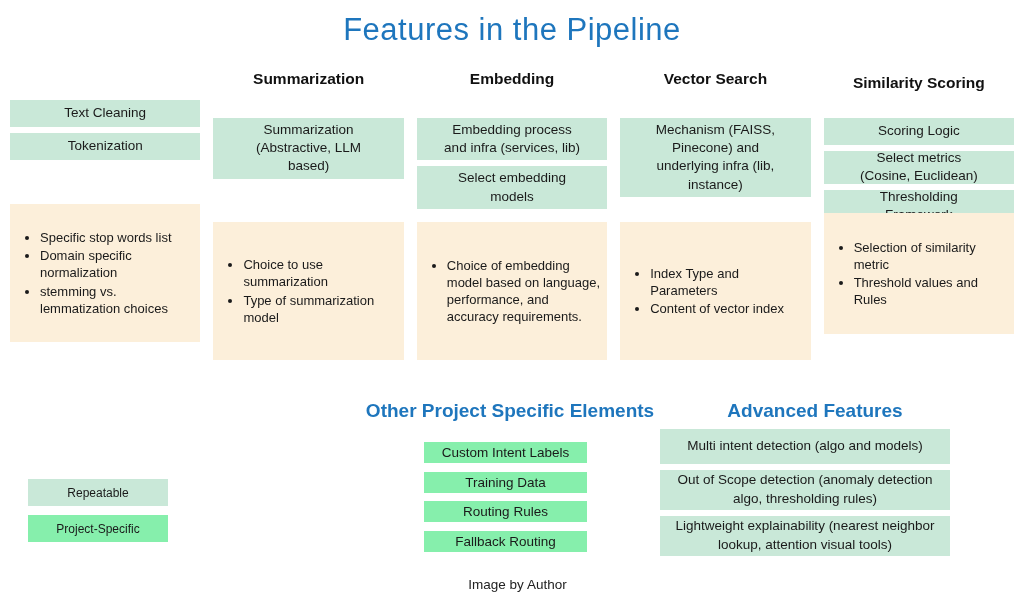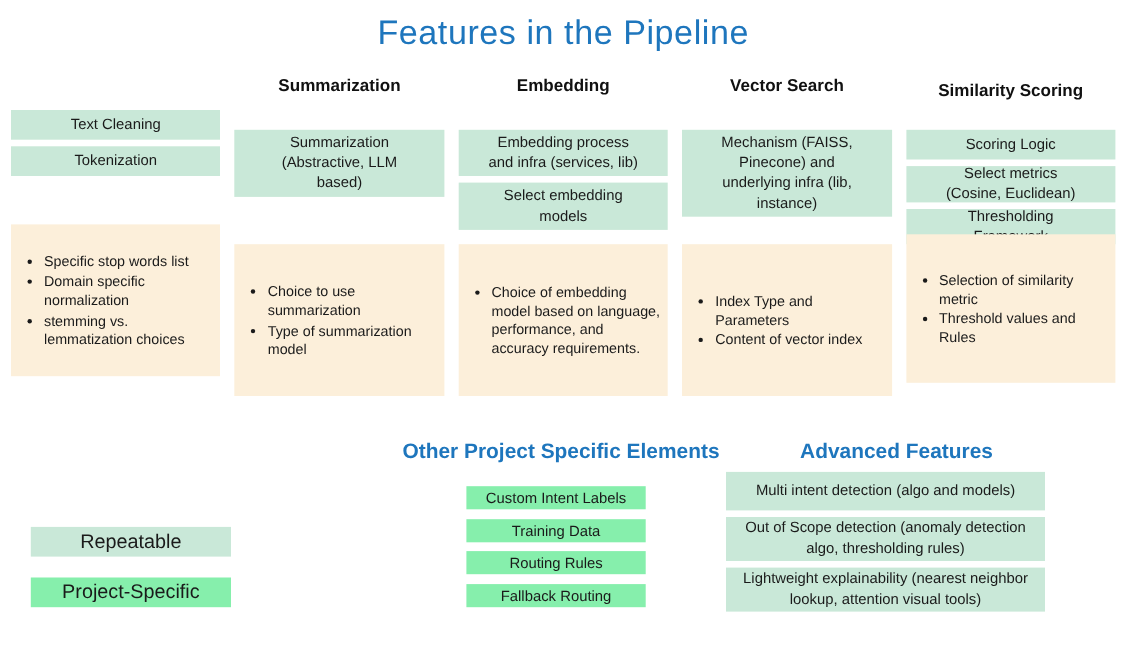--- a/index.html
+++ b/index.html
@@ -33,28 +33,28 @@
     display:flex; align-items:center; justify-content:center;
     text-align:center; font-size:13.5px; line-height:1.35; padding:3px 26px;
   }
   .gbox .txt { display:block; }
   .gbox .txt.narrow { max-width:140px; }
   .peach {
     background:#fcefda; height:138px;
     display:flex; align-items:center;
     padding:6px 6px 6px 10px;
   }
-  .col:nth-child(5) .peach { margin-top:-9px; height:135px; }
+  .col:nth-child(5) .peach { margin-top:-9px; height:121px; }
   .peach ul { margin:0; padding-left:20px; }
   .peach li { font-size:13px; line-height:1.32; margin:1px 0; }
   
   .legend { position:absolute; left:28px; top:479px; width:170px; }
   .legend .lbox {
-    width:182px; height:27px; display:flex; align-items:center; justify-content:center;
-    font-size:18px; margin-bottom:19px;
+    width:140px; height:27px; display:flex; align-items:center; justify-content:center;
+    font-size:12px; margin-bottom:9px;
   }
   .lbox.green { background:#c9e8d8; }
   .lbox.peachc { background:#86efac; }
   
   .other-heading {
     position:absolute; left:330px; top:400px; width:360px; text-align:center;
     font-size:19px; font-weight:bold; color:#1e76bd;
   }
   .other-boxes {
     position:absolute; left:424px; top:442px; width:163px;
@@ -193,14 +193,15 @@
     <div class="obox">Fallback Routing</div>
   </div>
 
   <div class="adv-heading">Advanced Features</div>
   <div class="adv-boxes">
     <div class="abox">Multi intent detection (algo and models)</div>
     <div class="abox">Out of Scope detection (anomaly detection algo, thresholding rules)</div>
     <div class="abox">Lightweight explainability (nearest neighbor lookup, attention visual tools)</div>
   </div>
 
+  <div class="credit">Image by Author</div>
 
 </div>
 
 </body></html>

